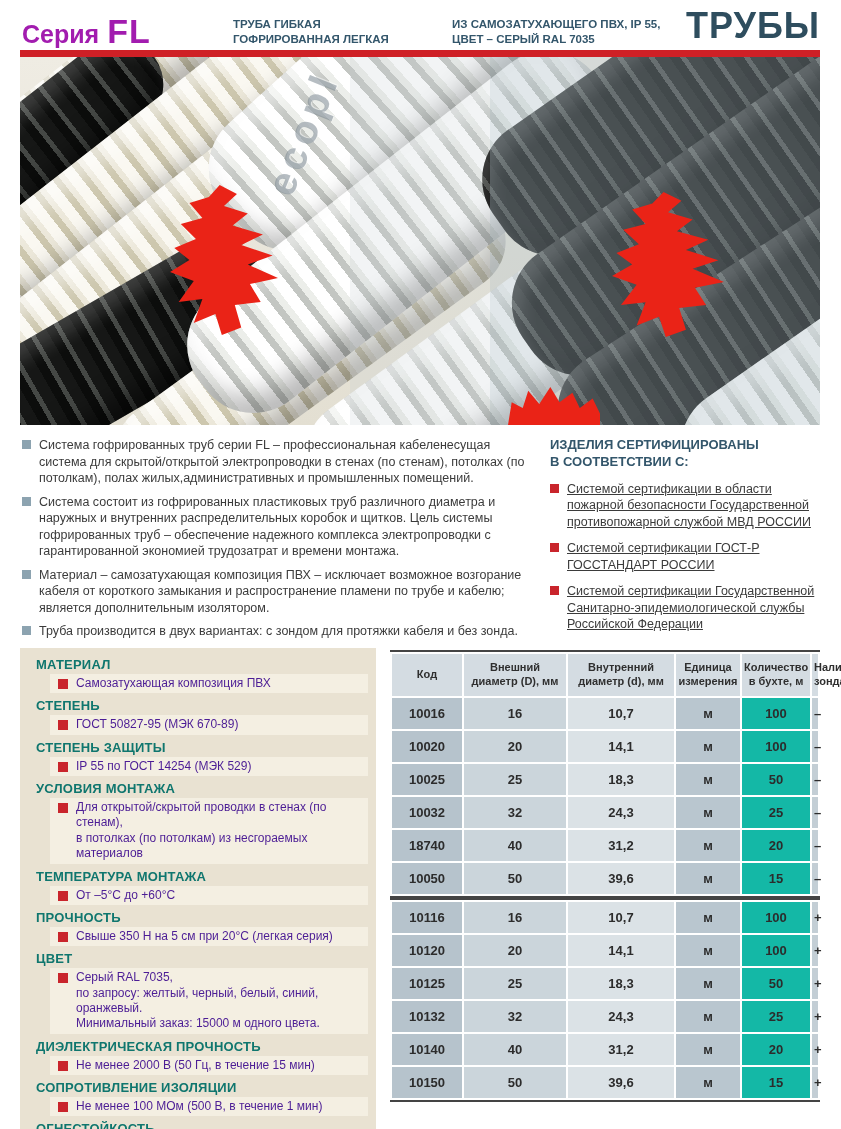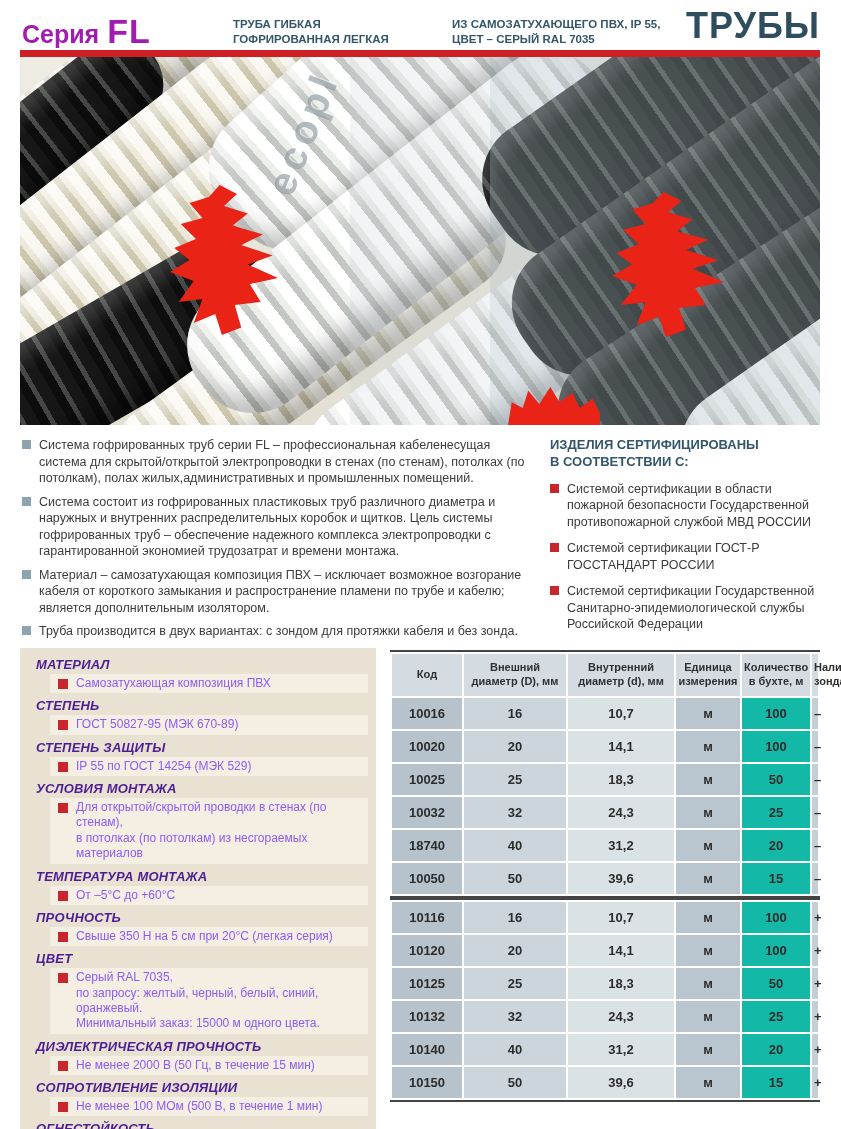--- a/index.html
+++ b/index.html
@@ -39,28 +39,28 @@
 
   
   .desc{position:absolute;left:22px;top:437px;width:514px;}
   .desc-item{display:flex;gap:8px;margin-bottom:7px;}
   .sq{width:9px;height:9px;flex:none;margin-top:3px;}
   .sq.blue{background:#8ca3b0;}
   .sq.red{background:#c9252c;}
   .desc-text,.cert-text{font-size:12.5px;line-height:1.32;color:#3b3b3b;}
   .cert{position:absolute;left:550px;top:437px;width:272px;}
   .cert-title{font-size:13px;font-weight:bold;color:#33566b;line-height:1.3;margin-bottom:10px;}
-  .cert-item{display:flex;gap:8px;margin-bottom:10px;}
+  .cert-item{display:flex;gap:8px;margin-bottom:10px;text-decoration:underline;}
 
   
   .specs{position:absolute;left:20px;top:648px;width:356px;background:#e9e2d2;padding:4px 0 10px 0;box-sizing:border-box;}
-  .spec-head{margin:5px 10px 2px 16px;font-size:13px;font-weight:bold;color:#4c1d95;letter-spacing:.2px;font-style:italic;}
+  .spec-head{margin:5px 10px 2px 16px;font-size:13px;font-weight:bold;color:#0f766e;letter-spacing:.2px;}
   .spec-strip{margin:0 8px 0 30px;background:#f4efe2;padding:2px 8px;display:flex;gap:8px;}
   .spec-bullet{width:10px;height:10px;background:#c9252c;flex:none;margin-top:3px;}
-  .spec-lines{font-size:12px;color:#8b5cf6;line-height:1.28;}
+  .spec-lines{font-size:12px;color:#4c1d95;line-height:1.28;}
   .spec-lines div{min-height:15px;}
 
   
   .tables{position:absolute;left:390px;top:650px;width:430px;}
   .tbl-wrap{border-top:2px solid #444;border-bottom:2px solid #444;}
   .tbl-wrap.second{}
   table.spec-table{width:430px;border-spacing:2px;table-layout:fixed;}
   table.spec-table th{background:#d4dce2;font-size:11px;font-weight:bold;color:#2f2f2f;
     text-align:center;vertical-align:middle;padding:7px 2px;line-height:1.25;}
   table.spec-table td{font-size:13px;font-weight:bold;color:#2c2c2c;text-align:center;

